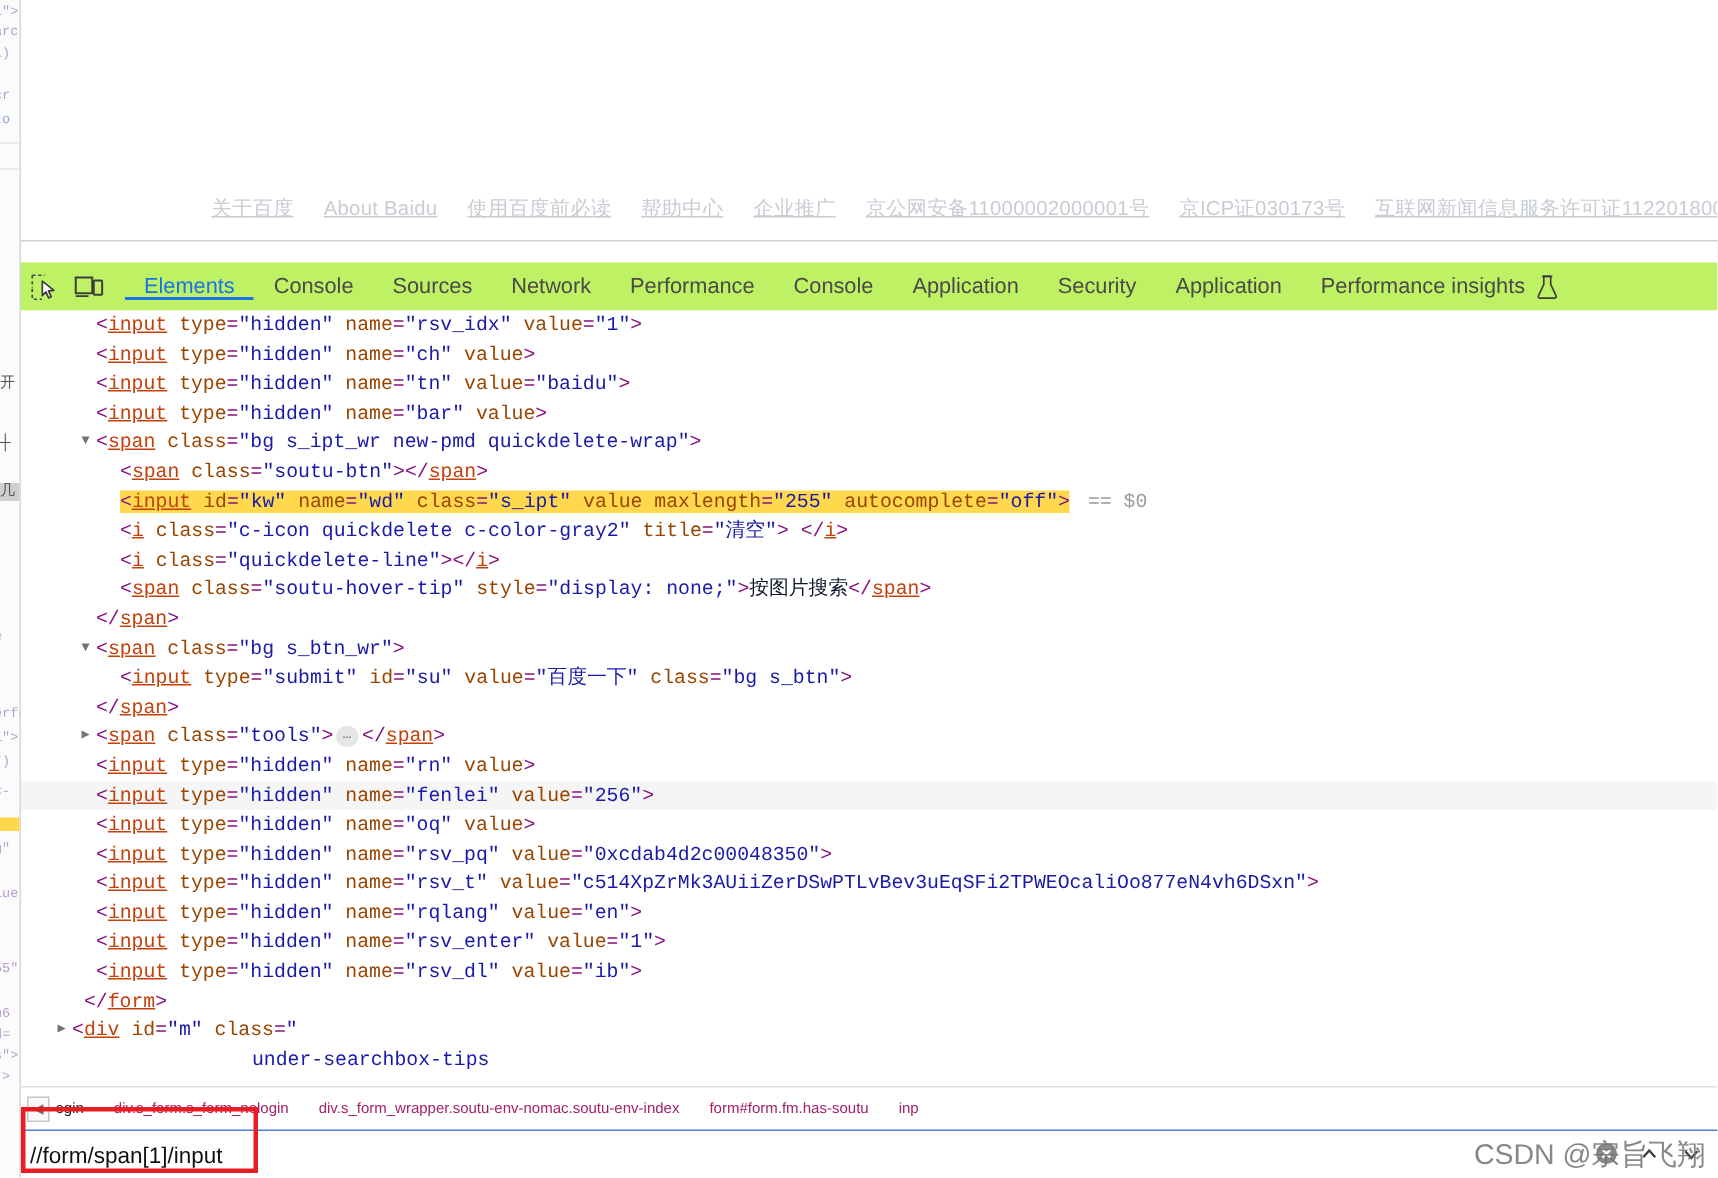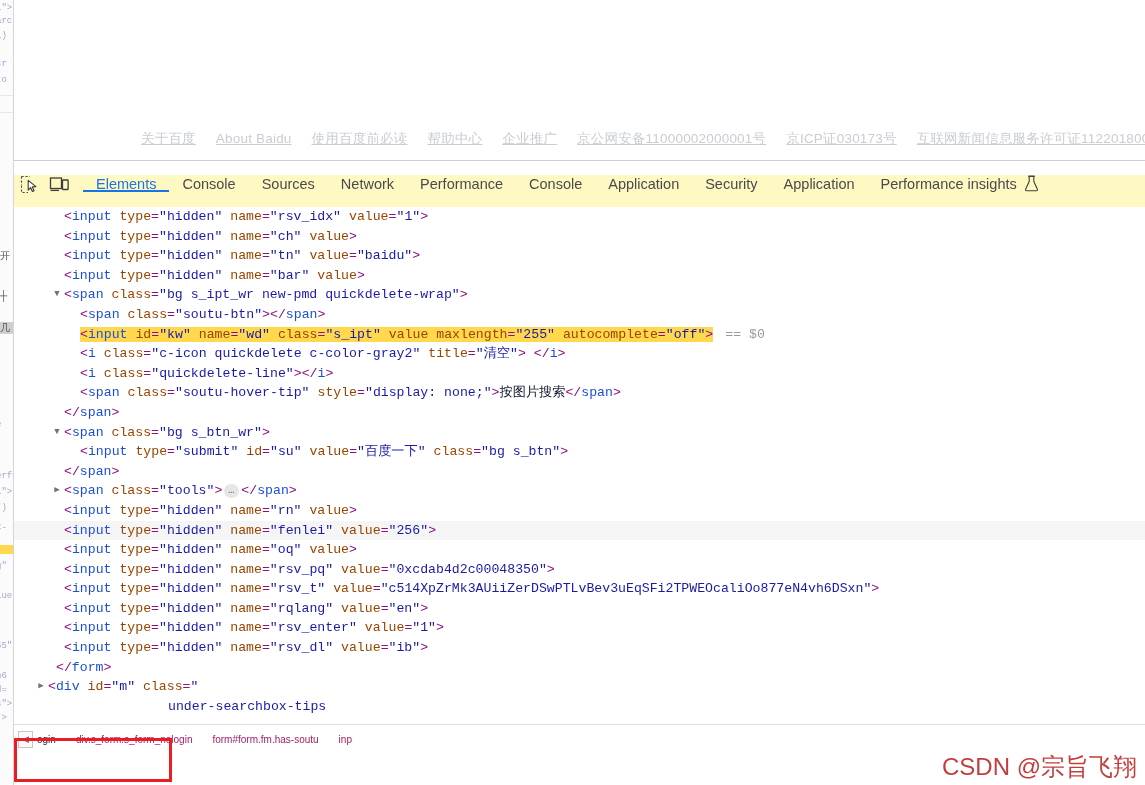--- a/index.html
+++ b/index.html
@@ -71,22 +71,22 @@
     width: 0; height: 0;
     border-top: 4px solid transparent;
     border-bottom: 4px solid transparent;
     border-right: 5px solid #6f6f6f;
   }
 
   
   .dt-toolbar {
     position: absolute; left: 0; top: 14px;
     width: 1131px; height: 32px;
-    background: #fef9c3;
-    display: flex; align-items: flex-start;
+    background: #bef264;
+    display: flex; align-items: center;
   }
   .tb-icon {
     width: 30px; display: flex; align-items: center; justify-content: center;
     cursor: pointer;
   }
   .tb-sep {
     width: 1px; margin: 7px 5px 7px 3px; background: #b7c2d6;
   }
   .tabs { display: flex; align-items: stretch; }
   .tab {
@@ -115,21 +115,21 @@
   .row.zebra { background: #f5f5f5; }
   .row.sel .code { background: #ffd84d; }
   .tw {
     position: absolute;
     width: 10px; text-align: center;
     color: #737373; font-size: 9px;
     line-height: 19.6px;
     cursor: pointer;
   }
   .code { }
-  .tag   { color: #1d4ed8; }
+  .tag   { color: #c2410c; text-decoration: underline; }
   .attr  { color: #994500; }
   .val   { color: #1a1aa6; }
   .punct { color: #881280; }
   .txt   { color: #0f172a; }
   .ellip {
     display: inline-block; background: #e6e6e6; border-radius: 7px;
     color: #5f6368; font-size: 10px; line-height: 9px;
     padding: 2px 4px 3px; margin: 0 2px; vertical-align: middle;
     letter-spacing: 1px;
   }
@@ -188,21 +188,21 @@
     position: absolute;
     left: 14px; top: 738px; width: 158px; height: 44px;
     border: 3px solid #ec1c24;
     pointer-events: none;
     z-index: 40;
   }
 
   
   .watermark {
     position: absolute; right: 8px; bottom: 2px;
-    font-size: 24px; color: #b91c1c;
+    font-size: 19px; color: #737373;
     opacity: .85;
     white-space: nowrap;
     z-index: 30;
     pointer-events: none;
     font-family: "Liberation Sans", sans-serif;
   }
 </style>
 </head>
 <body>
 
@@ -300,24 +300,46 @@
           </div>
         </div>
     </div>
 
     <div class="dom-tree" id="domTree"><div class="row"><span class="code" style="margin-left: 50px;"><span class="punct">&lt;</span><span class="tag">input</span><span class="txt"> </span><span class="attr">type</span><span class="punct">=</span><span class="val">"hidden"</span><span class="txt"> </span><span class="attr">name</span><span class="punct">=</span><span class="val">"rsv_idx"</span><span class="txt"> </span><span class="attr">value</span><span class="punct">=</span><span class="val">"1"</span><span class="punct">&gt;</span></span></div><div class="row"><span class="code" style="margin-left: 50px;"><span class="punct">&lt;</span><span class="tag">input</span><span class="txt"> </span><span class="attr">type</span><span class="punct">=</span><span class="val">"hidden"</span><span class="txt"> </span><span class="attr">name</span><span class="punct">=</span><span class="val">"ch"</span><span class="txt"> </span><span class="attr">value</span><span class="punct">&gt;</span></span></div><div class="row"><span class="code" style="margin-left: 50px;"><span class="punct">&lt;</span><span class="tag">input</span><span class="txt"> </span><span class="attr">type</span><span class="punct">=</span><span class="val">"hidden"</span><span class="txt"> </span><span class="attr">name</span><span class="punct">=</span><span class="val">"tn"</span><span class="txt"> </span><span class="attr">value</span><span class="punct">=</span><span class="val">"baidu"</span><span class="punct">&gt;</span></span></div><div class="row"><span class="code" style="margin-left: 50px;"><span class="punct">&lt;</span><span class="tag">input</span><span class="txt"> </span><span class="attr">type</span><span class="punct">=</span><span class="val">"hidden"</span><span class="txt"> </span><span class="attr">name</span><span class="punct">=</span><span class="val">"bar"</span><span class="txt"> </span><span class="attr">value</span><span class="punct">&gt;</span></span></div><div class="row"><span class="tw" style="left: 38px;">▼</span><span class="code" style="margin-left: 50px;"><span class="punct">&lt;</span><span class="tag">span</span><span class="txt"> </span><span class="attr">class</span><span class="punct">=</span><span class="val">"bg s_ipt_wr new-pmd quickdelete-wrap"</span><span class="punct">&gt;</span></span></div><div class="row"><span class="code" style="margin-left: 66px;"><span class="punct">&lt;</span><span class="tag">span</span><span class="txt"> </span><span class="attr">class</span><span class="punct">=</span><span class="val">"soutu-btn"</span><span class="punct">&gt;&lt;/</span><span class="tag">span</span><span class="punct">&gt;</span></span></div><div class="row sel"><span class="code" style="margin-left: 66px;"><span class="punct">&lt;</span><span class="tag">input</span><span class="txt"> </span><span class="attr">id</span><span class="punct">=</span><span class="val">"kw"</span><span class="txt"> </span><span class="attr">name</span><span class="punct">=</span><span class="val">"wd"</span><span class="txt"> </span><span class="attr">class</span><span class="punct">=</span><span class="val">"s_ipt"</span><span class="txt"> </span><span class="attr">value</span><span class="txt"> </span><span class="attr">maxlength</span><span class="punct">=</span><span class="val">"255"</span><span class="txt"> </span><span class="attr">autocomplete</span><span class="punct">=</span><span class="val">"off"</span><span class="punct">&gt;</span></span><span class="dollar">== $0</span></div><div class="row"><span class="code" style="margin-left: 66px;"><span class="punct">&lt;</span><span class="tag">i</span><span class="txt"> </span><span class="attr">class</span><span class="punct">=</span><span class="val">"c-icon quickdelete c-color-gray2"</span><span class="txt"> </span><span class="attr">title</span><span class="punct">=</span><span class="val">"清空"</span><span class="punct">&gt; &lt;/</span><span class="tag">i</span><span class="punct">&gt;</span></span></div><div class="row"><span class="code" style="margin-left: 66px;"><span class="punct">&lt;</span><span class="tag">i</span><span class="txt"> </span><span class="attr">class</span><span class="punct">=</span><span class="val">"quickdelete-line"</span><span class="punct">&gt;&lt;/</span><span class="tag">i</span><span class="punct">&gt;</span></span></div><div class="row"><span class="code" style="margin-left: 66px;"><span class="punct">&lt;</span><span class="tag">span</span><span class="txt"> </span><span class="attr">class</span><span class="punct">=</span><span class="val">"soutu-hover-tip"</span><span class="txt"> </span><span class="attr">style</span><span class="punct">=</span><span class="val">"display: none;"</span><span class="punct">&gt;</span><span class="txt">按图片搜索</span><span class="punct">&lt;/</span><span class="tag">span</span><span class="punct">&gt;</span></span></div><div class="row"><span class="code" style="margin-left: 50px;"><span class="punct">&lt;/</span><span class="tag">span</span><span class="punct">&gt;</span></span></div><div class="row"><span class="tw" style="left: 38px;">▼</span><span class="code" style="margin-left: 50px;"><span class="punct">&lt;</span><span class="tag">span</span><span class="txt"> </span><span class="attr">class</span><span class="punct">=</span><span class="val">"bg s_btn_wr"</span><span class="punct">&gt;</span></span></div><div class="row"><span class="code" style="margin-left: 66px;"><span class="punct">&lt;</span><span class="tag">input</span><span class="txt"> </span><span class="attr">type</span><span class="punct">=</span><span class="val">"submit"</span><span class="txt"> </span><span class="attr">id</span><span class="punct">=</span><span class="val">"su"</span><span class="txt"> </span><span class="attr">value</span><span class="punct">=</span><span class="val">"百度一下"</span><span class="txt"> </span><span class="attr">class</span><span class="punct">=</span><span class="val">"bg s_btn"</span><span class="punct">&gt;</span></span></div><div class="row"><span class="code" style="margin-left: 50px;"><span class="punct">&lt;/</span><span class="tag">span</span><span class="punct">&gt;</span></span></div><div class="row"><span class="tw" style="left: 38px;">▶</span><span class="code" style="margin-left: 50px;"><span class="punct">&lt;</span><span class="tag">span</span><span class="txt"> </span><span class="attr">class</span><span class="punct">=</span><span class="val">"tools"</span><span class="punct">&gt;</span><span class="ellip">…</span><span class="punct">&lt;/</span><span class="tag">span</span><span class="punct">&gt;</span></span></div><div class="row"><span class="code" style="margin-left: 50px;"><span class="punct">&lt;</span><span class="tag">input</span><span class="txt"> </span><span class="attr">type</span><span class="punct">=</span><span class="val">"hidden"</span><span class="txt"> </span><span class="attr">name</span><span class="punct">=</span><span class="val">"rn"</span><span class="txt"> </span><span class="attr">value</span><span class="punct">&gt;</span></span></div><div class="row zebra"><span class="code" style="margin-left: 50px;"><span class="punct">&lt;</span><span class="tag">input</span><span class="txt"> </span><span class="attr">type</span><span class="punct">=</span><span class="val">"hidden"</span><span class="txt"> </span><span class="attr">name</span><span class="punct">=</span><span class="val">"fenlei"</span><span class="txt"> </span><span class="attr">value</span><span class="punct">=</span><span class="val">"256"</span><span class="punct">&gt;</span></span></div><div class="row"><span class="code" style="margin-left: 50px;"><span class="punct">&lt;</span><span class="tag">input</span><span class="txt"> </span><span class="attr">type</span><span class="punct">=</span><span class="val">"hidden"</span><span class="txt"> </span><span class="attr">name</span><span class="punct">=</span><span class="val">"oq"</span><span class="txt"> </span><span class="attr">value</span><span class="punct">&gt;</span></span></div><div class="row"><span class="code" style="margin-left: 50px;"><span class="punct">&lt;</span><span class="tag">input</span><span class="txt"> </span><span class="attr">type</span><span class="punct">=</span><span class="val">"hidden"</span><span class="txt"> </span><span class="attr">name</span><span class="punct">=</span><span class="val">"rsv_pq"</span><span class="txt"> </span><span class="attr">value</span><span class="punct">=</span><span class="val">"0xcdab4d2c00048350"</span><span class="punct">&gt;</span></span></div><div class="row"><span class="code" style="margin-left: 50px;"><span class="punct">&lt;</span><span class="tag">input</span><span class="txt"> </span><span class="attr">type</span><span class="punct">=</span><span class="val">"hidden"</span><span class="txt"> </span><span class="attr">name</span><span class="punct">=</span><span class="val">"rsv_t"</span><span class="txt"> </span><span class="attr">value</span><span class="punct">=</span><span class="val">"c514XpZrMk3AUiiZerDSwPTLvBev3uEqSFi2TPWEOcaliOo877eN4vh6DSxn"</span><span class="punct">&gt;</span></span></div><div class="row"><span class="code" style="margin-left: 50px;"><span class="punct">&lt;</span><span class="tag">input</span><span class="txt"> </span><span class="attr">type</span><span class="punct">=</span><span class="val">"hidden"</span><span class="txt"> </span><span class="attr">name</span><span class="punct">=</span><span class="val">"rqlang"</span><span class="txt"> </span><span class="attr">value</span><span class="punct">=</span><span class="val">"en"</span><span class="punct">&gt;</span></span></div><div class="row"><span class="code" style="margin-left: 50px;"><span class="punct">&lt;</span><span class="tag">input</span><span class="txt"> </span><span class="attr">type</span><span class="punct">=</span><span class="val">"hidden"</span><span class="txt"> </span><span class="attr">name</span><span class="punct">=</span><span class="val">"rsv_enter"</span><span class="txt"> </span><span class="attr">value</span><span class="punct">=</span><span class="val">"1"</span><span class="punct">&gt;</span></span></div><div class="row"><span class="code" style="margin-left: 50px;"><span class="punct">&lt;</span><span class="tag">input</span><span class="txt"> </span><span class="attr">type</span><span class="punct">=</span><span class="val">"hidden"</span><span class="txt"> </span><span class="attr">name</span><span class="punct">=</span><span class="val">"rsv_dl"</span><span class="txt"> </span><span class="attr">value</span><span class="punct">=</span><span class="val">"ib"</span><span class="punct">&gt;</span></span></div><div class="row"><span class="code" style="margin-left: 42px;"><span class="punct">&lt;/</span><span class="tag">form</span><span class="punct">&gt;</span></span></div><div class="row"><span class="tw" style="left: 22px;">▶</span><span class="code" style="margin-left: 34px;"><span class="punct">&lt;</span><span class="tag">div</span><span class="txt"> </span><span class="attr">id</span><span class="punct">=</span><span class="val">"m"</span><span class="txt"> </span><span class="attr">class</span><span class="punct">=</span><span class="val">"</span></span></div><div class="row"><span class="code" style="margin-left: 154px;"><span class="val">under-searchbox-tips</span></span></div></div>
 
     <div class="crumbs" id="crumbs">
         <div class="crumb-scroll">◀</div>
         <div class="crumb dim" style="margin-left: -6px; color: rgb(28, 28, 28);">ogin</div>
         <div class="crumb">div.s_form.s_form_nologin</div>
+        <div class="crumb">div.s_form_wrapper.soutu-env-nomac.soutu-env-index</div>
         <div class="crumb">form#form.fm.has-soutu</div>
         <div class="crumb">inp</div>
       </div>
 
+    <div class="dt-search">
+      <input class="search-input" id="searchInput" placeholder="Find by string, selector, or XPath" value="//form/span[1]/input" style="">
+      <div class="search-actions">
+        <div class="sa">
+          <svg width="16" height="16" viewBox="0 0 16 16">
+            <circle cx="8" cy="8" r="7" fill="#8a8a8a"></circle>
+            <path d="M5.3 5.3 L10.7 10.7 M10.7 5.3 L5.3 10.7" stroke="#fff" stroke-width="1.6"></path>
+          </svg>
+        </div>
+        <div class="sa">
+          <svg width="15" height="15" viewBox="0 0 15 15">
+            <path d="M3.5 9.5 L7.5 5 L11.5 9.5" fill="none" stroke="#3c3c3c" stroke-width="1.5"></path>
+          </svg>
+        </div>
+        <div class="sa">
+          <svg width="15" height="15" viewBox="0 0 15 15">
+            <path d="M3.5 5.5 L7.5 10 L11.5 5.5" fill="none" stroke="#3c3c3c" stroke-width="1.5"></path>
+          </svg>
+        </div>
+      </div>
+    </div>
 
   </div>
 
   <div class="annot"></div>
 
   <div class="watermark">CSDN @宗旨飞翔</div>
 
 </div>
 
 </body></html>

